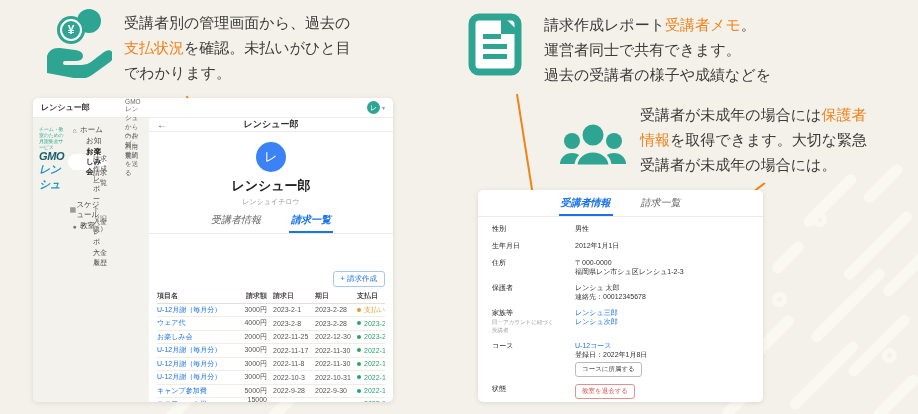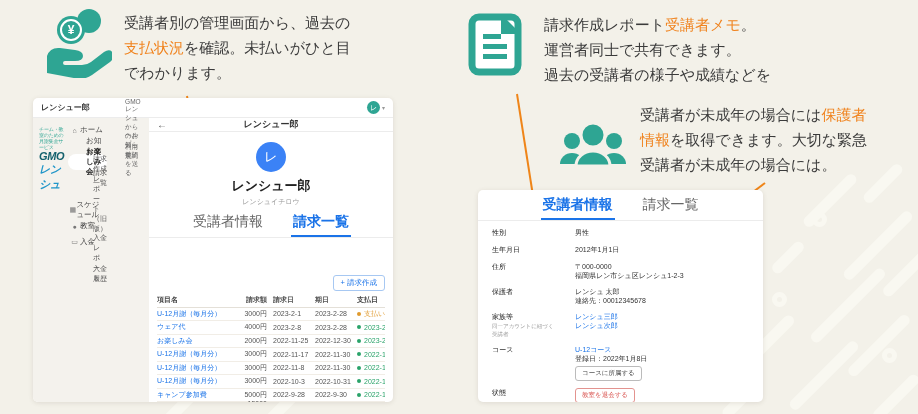--- a/index.html
+++ b/index.html
@@ -52,21 +52,21 @@
   .main{flex:1;display:flex;flex-direction:column;min-width:0;}
   .detail-header{height:19px;border-bottom:1px solid #ececec;display:flex;align-items:center;position:relative;}
   .back{position:absolute;left:8px;font-size:10px;color:#555;cursor:pointer;}
   .detail-title{margin:0 auto;font-size:9px;font-weight:bold;color:#333;}
   .profile{display:flex;flex-direction:column;align-items:center;padding-top:10px;}
   .avatar{width:30px;height:30px;border-radius:50%;background:#3b82f6;color:#fff;font-size:13px;
           display:flex;align-items:center;justify-content:center;}
   .p-name{font-size:13px;font-weight:bold;margin-top:5px;color:#222;}
   .p-kana{font-size:7px;color:#999;margin-top:2px;}
   .tabs{display:flex;justify-content:center;gap:26px;margin-top:6px;border-bottom:1px solid #ececec;width:100%;}
-  .tab{font-size:14px;color:#666;padding:0 2px 4px 2px;cursor:pointer;}
+  .tab{font-size:10px;color:#666;padding:0 2px 4px 2px;cursor:pointer;font-style:italic;}
   .tab.active{color:#1a73e8;font-weight:bold;border-bottom:2px solid #1a73e8;}
   .toolbar{display:flex;justify-content:flex-end;padding:5px 8px 3px 8px;margin-top:32px;}
   .btn-create{font-size:7.5px;color:#1a73e8;background:#fff;border:1px solid #a7c8f2;border-radius:3px;padding:2px 7px;cursor:pointer;}
   .table{padding:0 8px;font-size:7px;}
   .thead,.trow{display:flex;align-items:center;height:13.5px;border-bottom:1px solid #f1ede6;}
   .thead{font-weight:bold;color:#444;border-bottom:1px solid #e4e0d8;}
   .c-name{width:84px;color:#1a73e8;white-space:nowrap;overflow:hidden;cursor:pointer;}
   .thead .c-name{color:#444;cursor:default;}
   .c-amt{width:32px;text-align:right;padding-right:6px;color:#555;}
   .c-d1,.c-d2{width:42px;color:#555;}
@@ -207,24 +207,20 @@
             <div class="nav-item lvl0">
               <span class="nav-icon">▦</span>
               <span>スケジュール</span>
             </div>
 
             <div class="nav-item lvl0">
               <span class="nav-icon">●</span>
               <span>教室</span>
             </div>
 
-            <div class="nav-item lvl0">
-              <span class="nav-icon">▭</span>
-              <span>入金</span>
-            </div>
 
             <div class="nav-item lvl2">
 
               <span>入金レポート</span>
             </div>
 
             <div class="nav-item lvl2">
 
               <span>入金履歴</span>
             </div>

